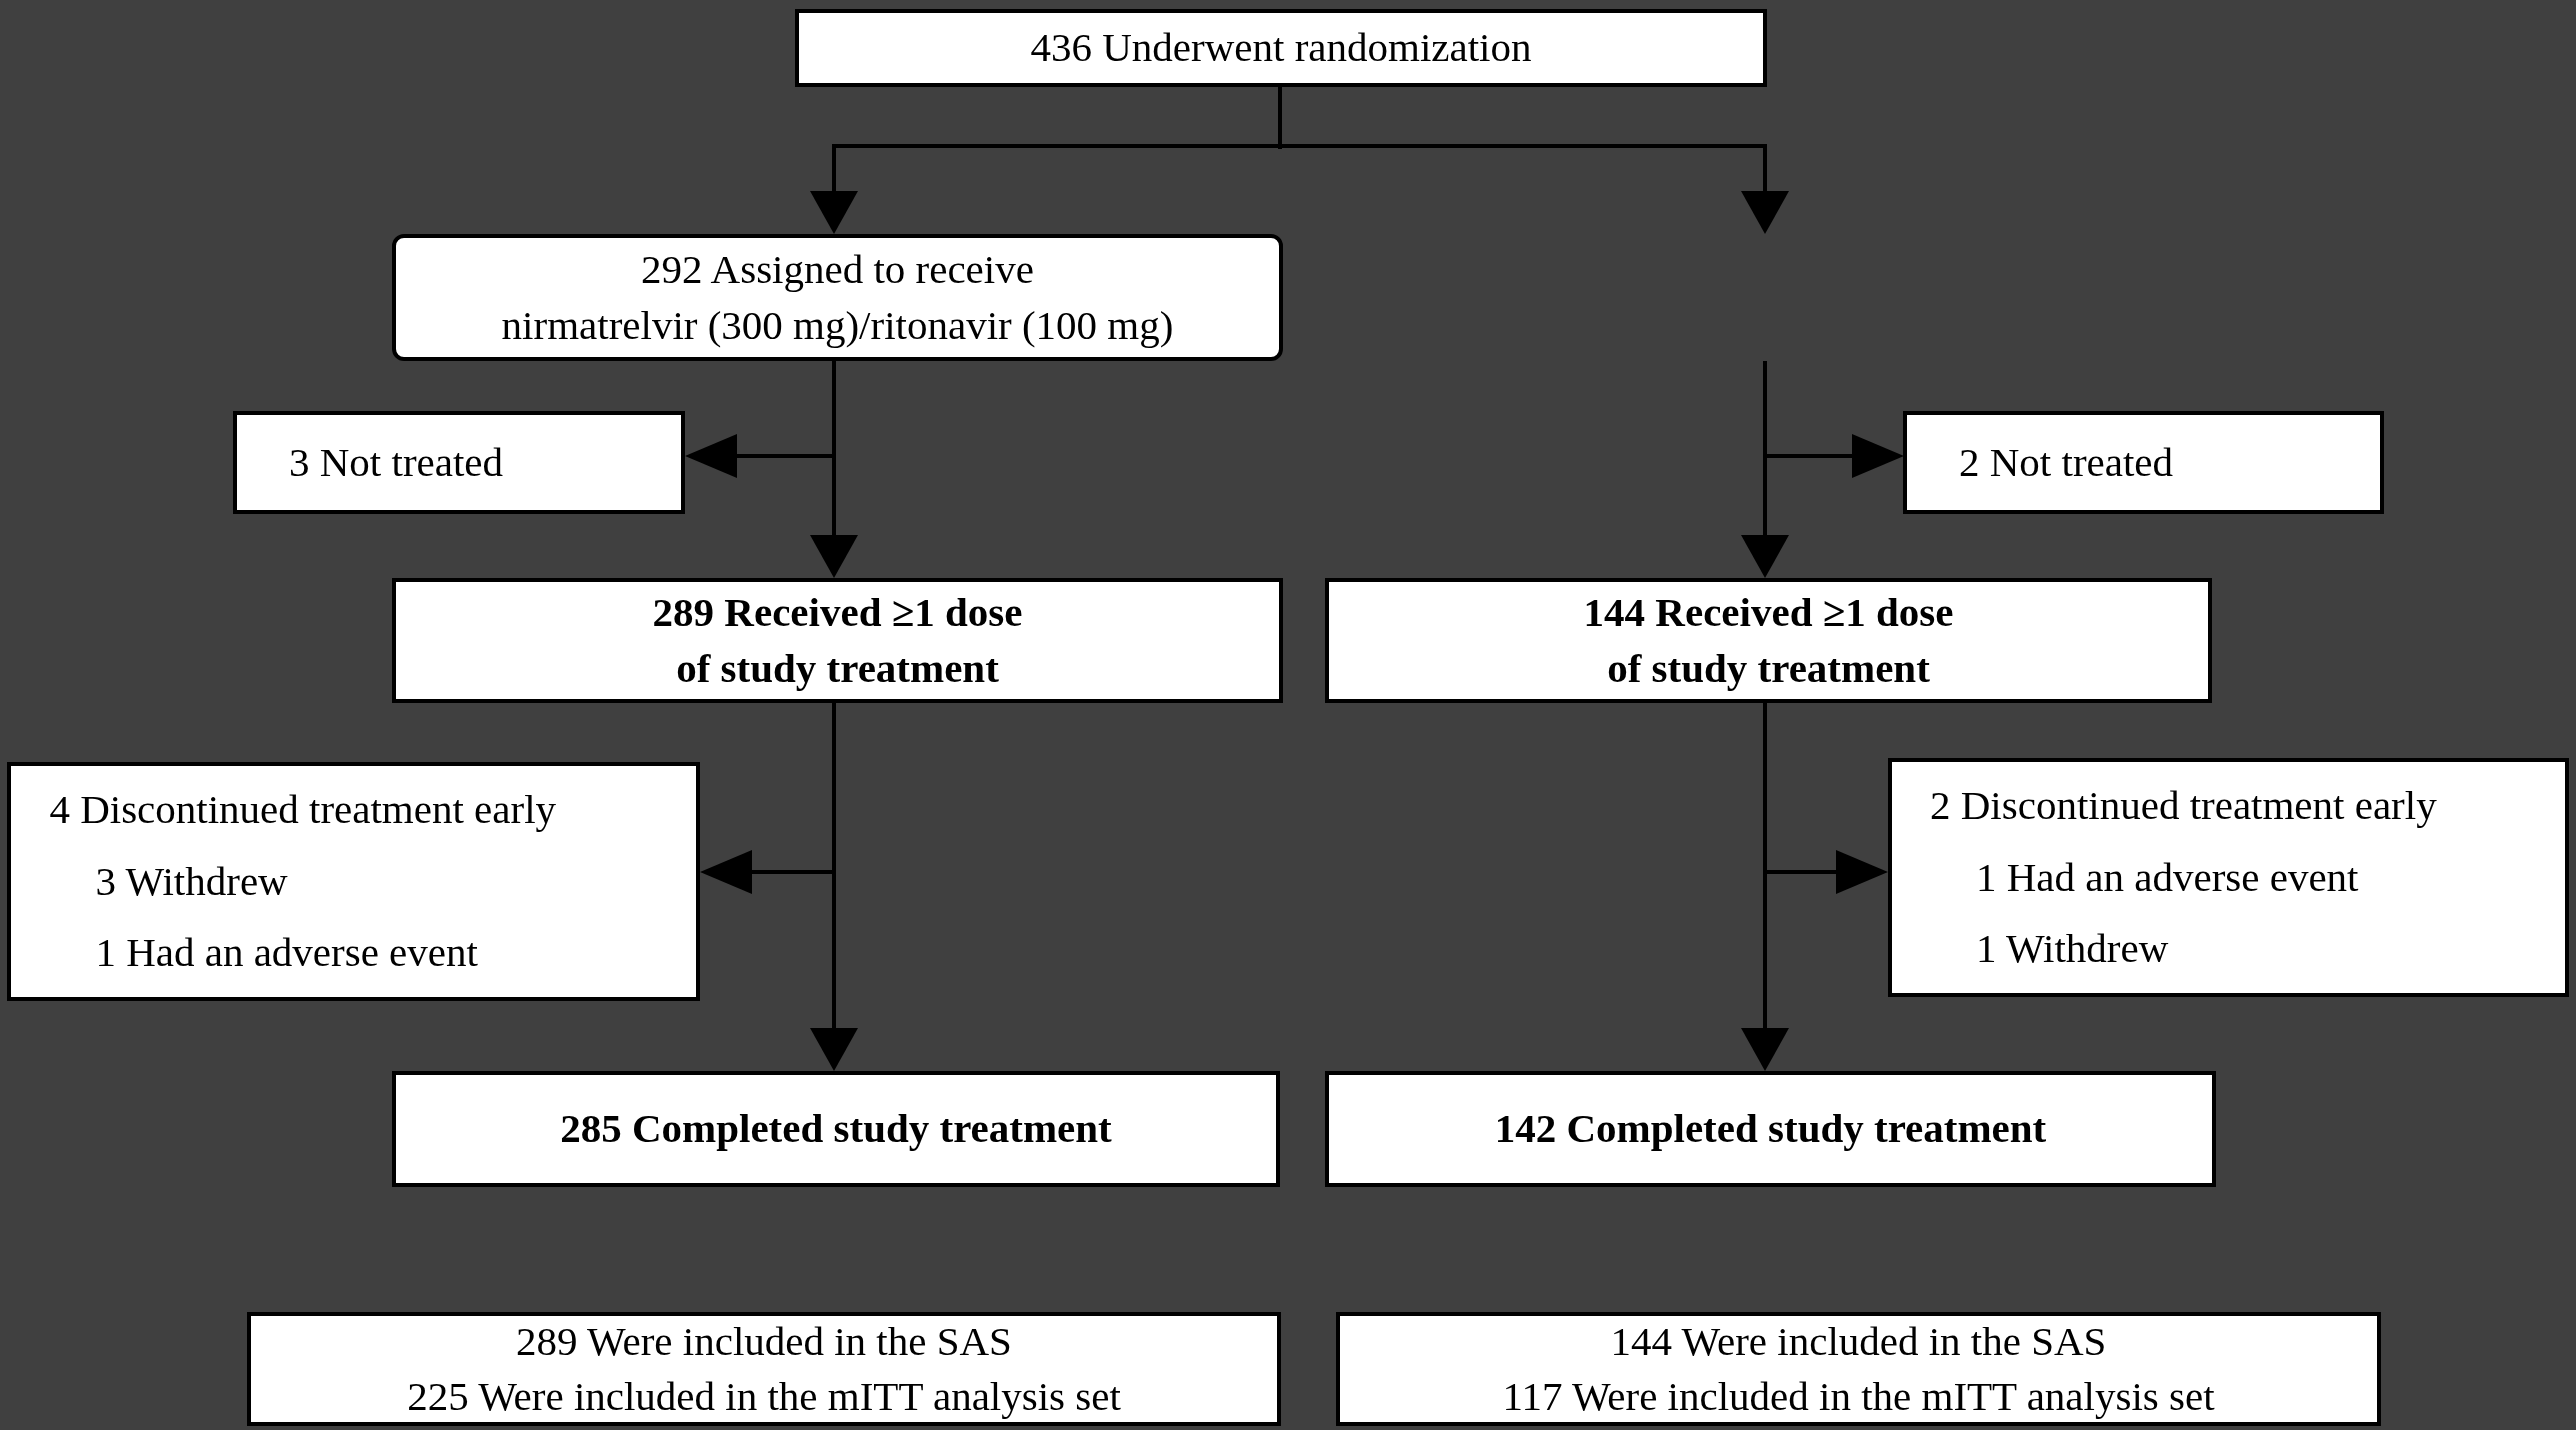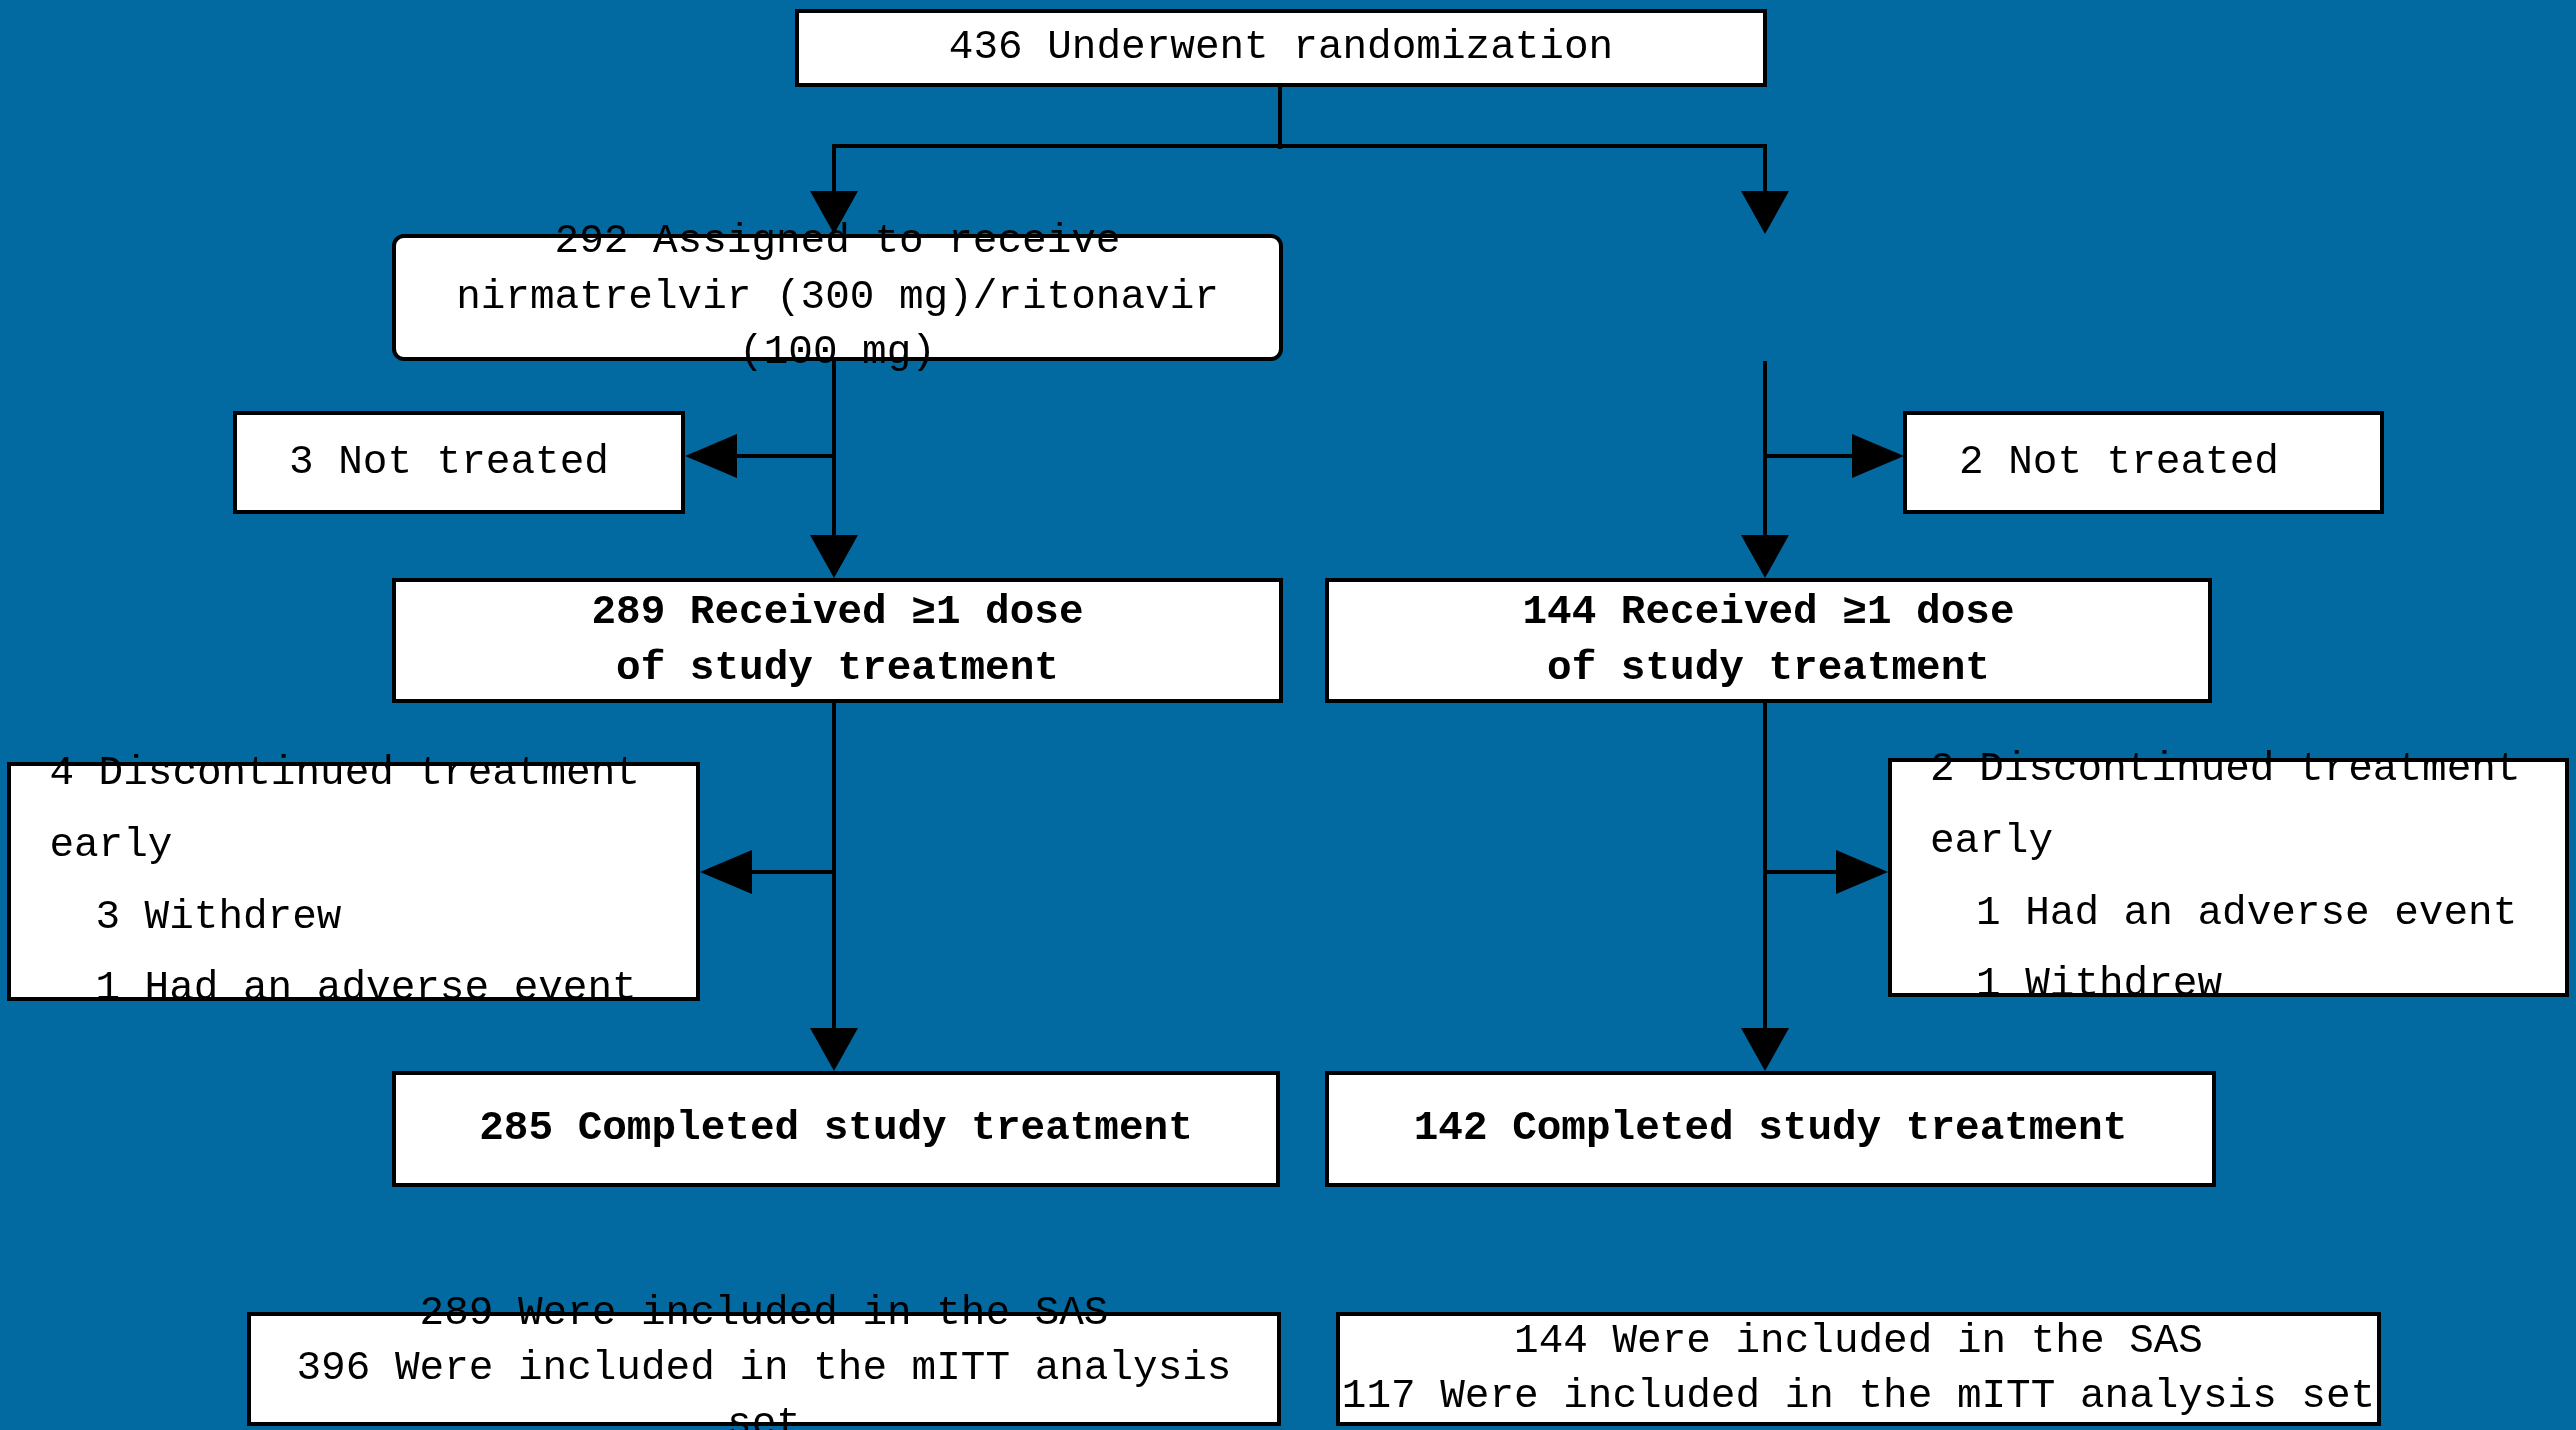--- a/index.html
+++ b/index.html
@@ -4,22 +4,22 @@
 <style>
   html, body {
     margin: 0;
     padding: 0;
     background: #ffffff;
   }
   #canvas {
     position: relative;
     width: 2576px;
     height: 1430px;
-    background: #0369a1;
-    font-family: Liberation Mono, monospace;
+    background: #404040;
+    font-family: Liberation Serif, serif;
     color: #000000;
   }
   .box {
     position: absolute;
     box-sizing: border-box;
     border: 4.4px solid #000000;
     background: #ffffff;
     display: flex;
     flex-direction: column;
     justify-content: center;
@@ -133,21 +133,21 @@
 
   <div class="box center bold" style="left:392px; top:1071px; width:888px; height:116px;">
     <div>285 Completed study treatment</div>
   </div>
   <div class="box center bold" style="left:1325px; top:1071px; width:891px; height:116px;justify-content:center;">
     <div>142 Completed study treatment</div>
   </div>
 
   <div class="box center" style="left:247px; top:1312px; width:1034px; height:114px;">
     <div>289 Were included in the SAS</div>
-    <div>396 Were included in the mITT analysis set</div>
+    <div>225 Were included in the mITT analysis set</div>
   </div>
   <div class="box center" style="left:1336px; top:1312px; width:1045px; height:114px;">
     <div>144 Were included in the SAS</div>
     <div>117 Were included in the mITT analysis set</div>
   </div>
 
 </div>
 
 
 </body></html>

